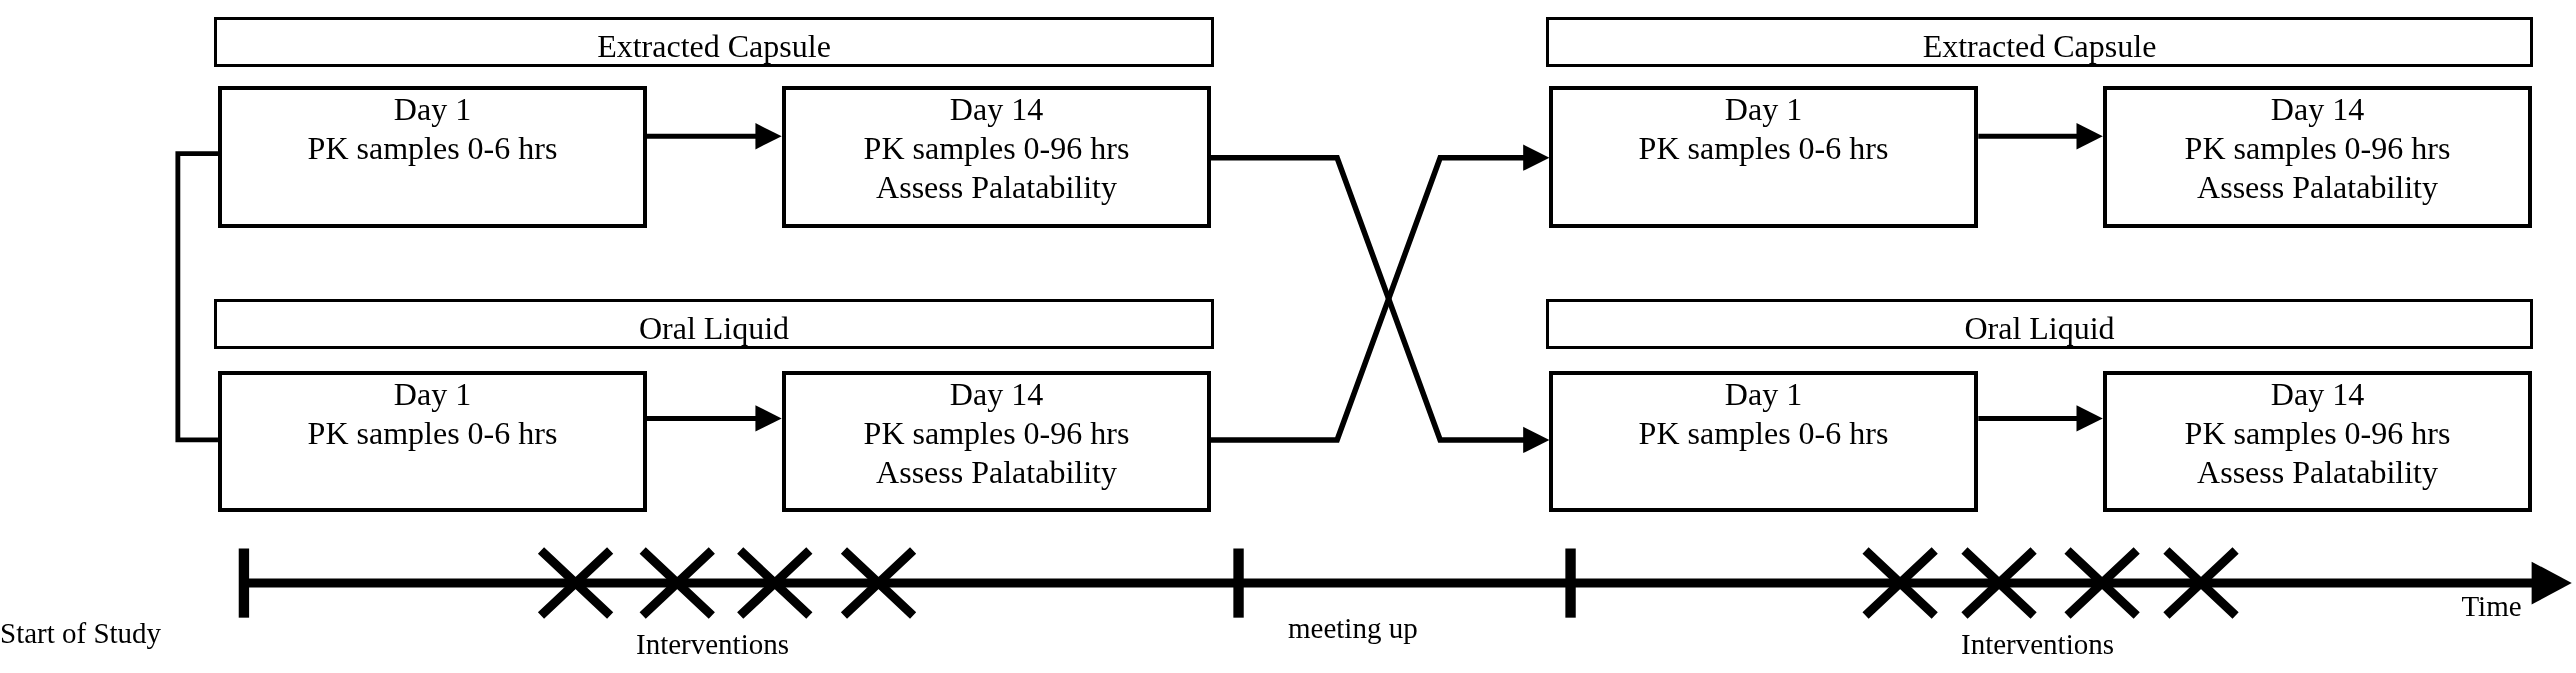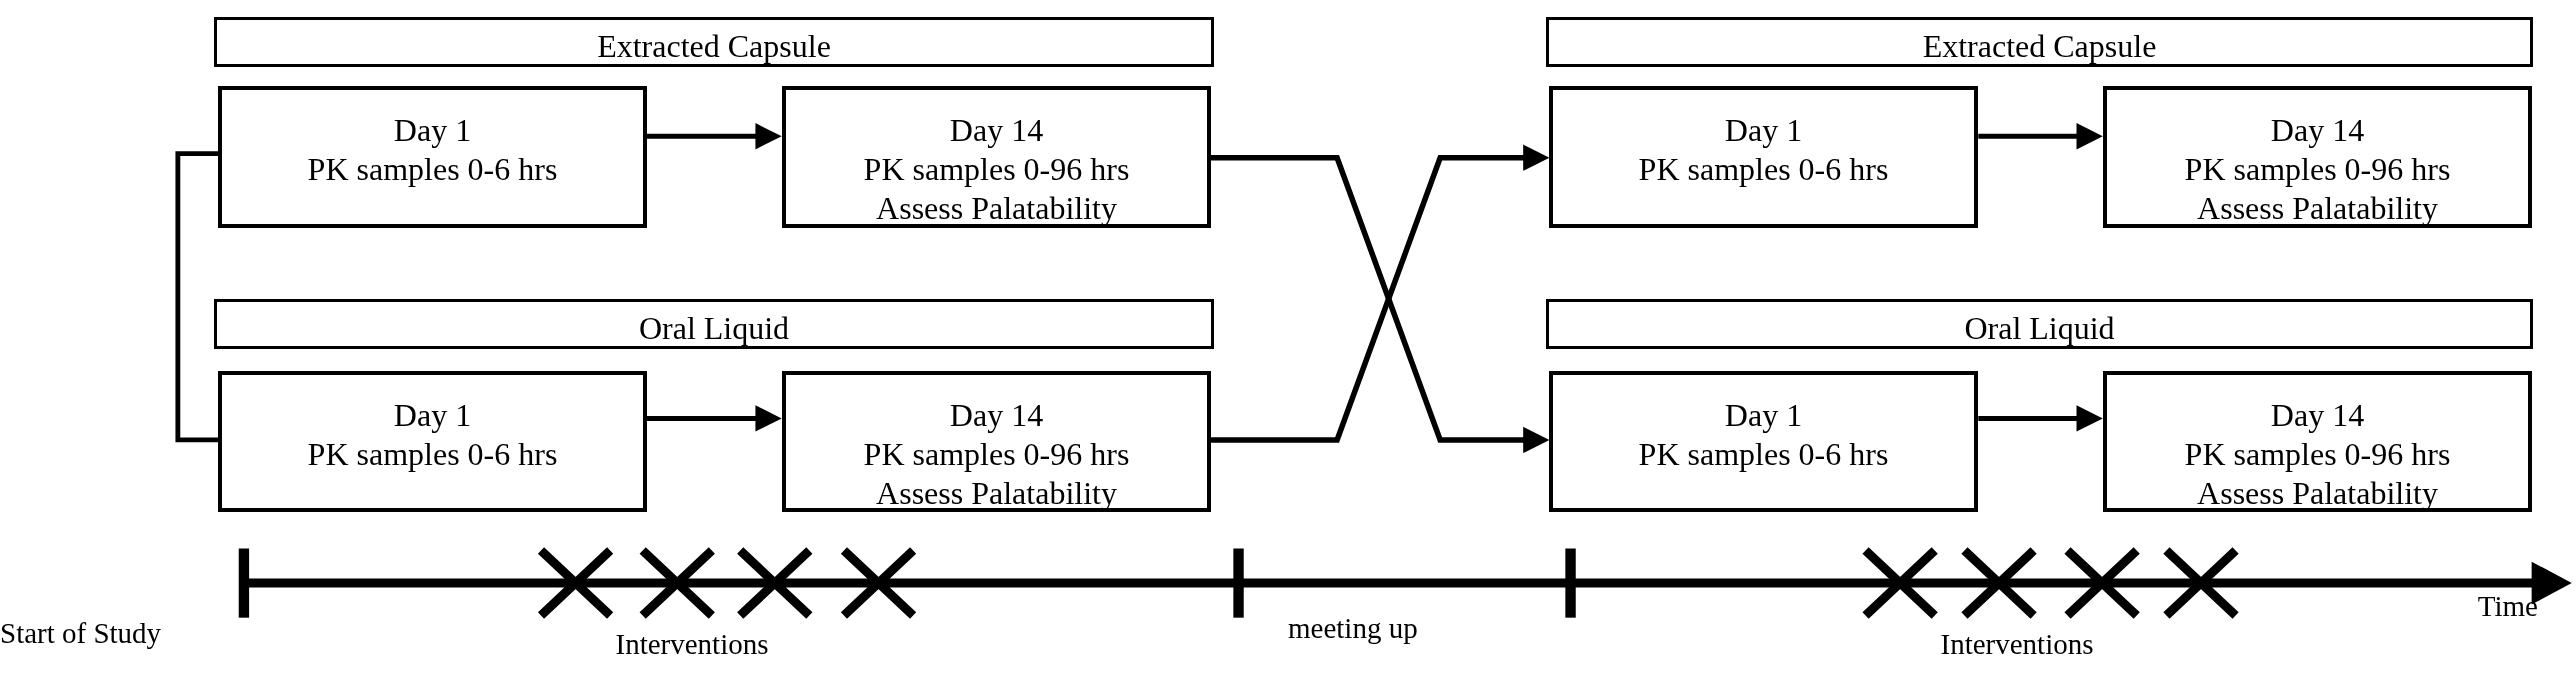--- a/index.html
+++ b/index.html
@@ -4,25 +4,25 @@
 <style>
   html,body{margin:0;padding:0;background:#ffffff;}
   body{width:2576px;height:673px;position:relative;overflow:hidden;
        font-family:"Liberation Serif","DejaVu Serif",serif;color:#000;}
   .stage{position:absolute;left:0;top:0;width:2576px;height:665px;border-radius:23px;}
   svg.lines{position:absolute;left:0;top:0;width:2576px;height:673px;}
   .hdr{position:absolute;box-sizing:border-box;border:3.5px solid #000;background:#fff;
        display:flex;align-items:flex-end;justify-content:center;
        font-size:32px;line-height:1.0;padding-bottom:2.1px;}
   .box{position:absolute;box-sizing:border-box;border:4.2px solid #000;background:#fff;
-       text-align:center;font-size:32px;line-height:39px;padding-top:21px;}
+       text-align:center;font-size:32px;line-height:39px;}
   .lbl{position:absolute;font-size:29px;line-height:1.1;white-space:nowrap;}
   .elig{position:absolute;font-size:26px;line-height:32.5px;white-space:nowrap;}
-  .ctr{text-align:center;}
-  .rgt{text-align:right;}
+  .ctr{text-align:right;}
+  .rgt{text-align:center;}
 </style>
 </head>
 <body>
 
 <div class="stage">
 
   <svg class="lines" viewBox="0 0 3724 973" fill="none" stroke="#000">
 
     <path d="M315,222 H257 V636 H315" stroke-width="7"></path>
 

